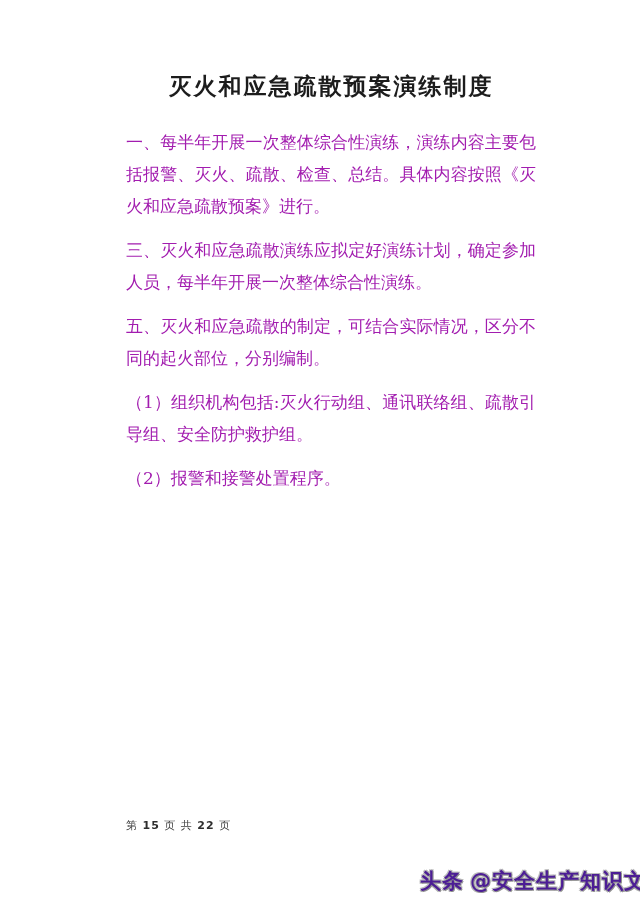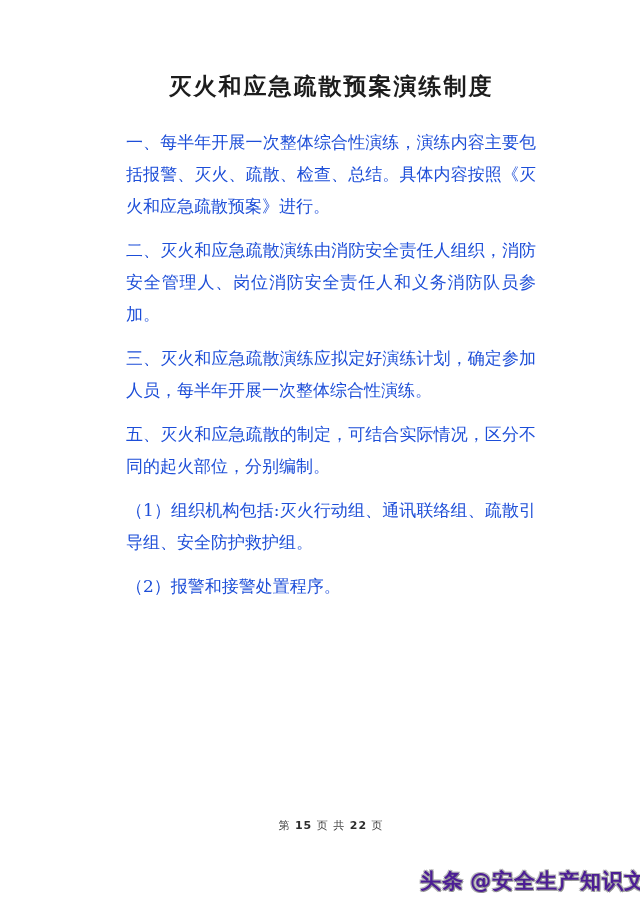--- a/index.html
+++ b/index.html
@@ -28,31 +28,31 @@
     line-height: 32px;
     font-weight: bold;
     text-align: center;
     letter-spacing: 2px;
     color: #1c1c1c;
   }
   .para {
     margin: 0 0 12px 0;
     font-size: 17px;
     line-height: 32px;
-    color: #1d4ed8;
+    color: #a21caf;
     text-align: justify;
     text-justify: inter-ideograph;
     word-break: break-all;
   }
   .page-footer {
     position: absolute;
     left: 126px;
     top: 818px;
     width: 410px;
-    text-align: center;
+    text-align: left;
     font-size: 11px;
     color: #3f3f3f;
     letter-spacing: 1px;
   }
   .page-footer b {
     font-family: "DejaVu Sans", "Liberation Sans", sans-serif;
     font-weight: 700;
     font-size: 11px;
     color: #2e2e2e;
   }
@@ -76,21 +76,20 @@
 </style>
 </head>
 <body>
 
 <div class="page">
 
   <div class="content">
     <h1 class="doc-title">灭火和应急疏散预案演练制度</h1>
 
     <p class="para">一、每半年开展一次整体综合性演练，演练内容主要包括报警、灭火、疏散、检查、总结。具体内容按照《灭火和应急疏散预案》进行。</p>
-    <p class="para">二、灭火和应急疏散演练由消防安全责任人组织，消防安全管理人、岗位消防安全责任人和义务消防队员参加。</p>
     <p class="para">三、灭火和应急疏散演练应拟定好演练计划，确定参加人员，每半年开展一次整体综合性演练。</p>
     <p class="para">五、灭火和应急疏散的制定，可结合实际情况，区分不同的起火部位，分别编制。</p>
     <p class="para">（1）组织机构包括:灭火行动组、通讯联络组、疏散引导组、安全防护救护组。</p>
     <p class="para">（2）报警和接警处置程序。</p>
   </div>
 
   <div class="page-footer">
     <span>第</span>
     <b>15</b>
     <span>页</span>

